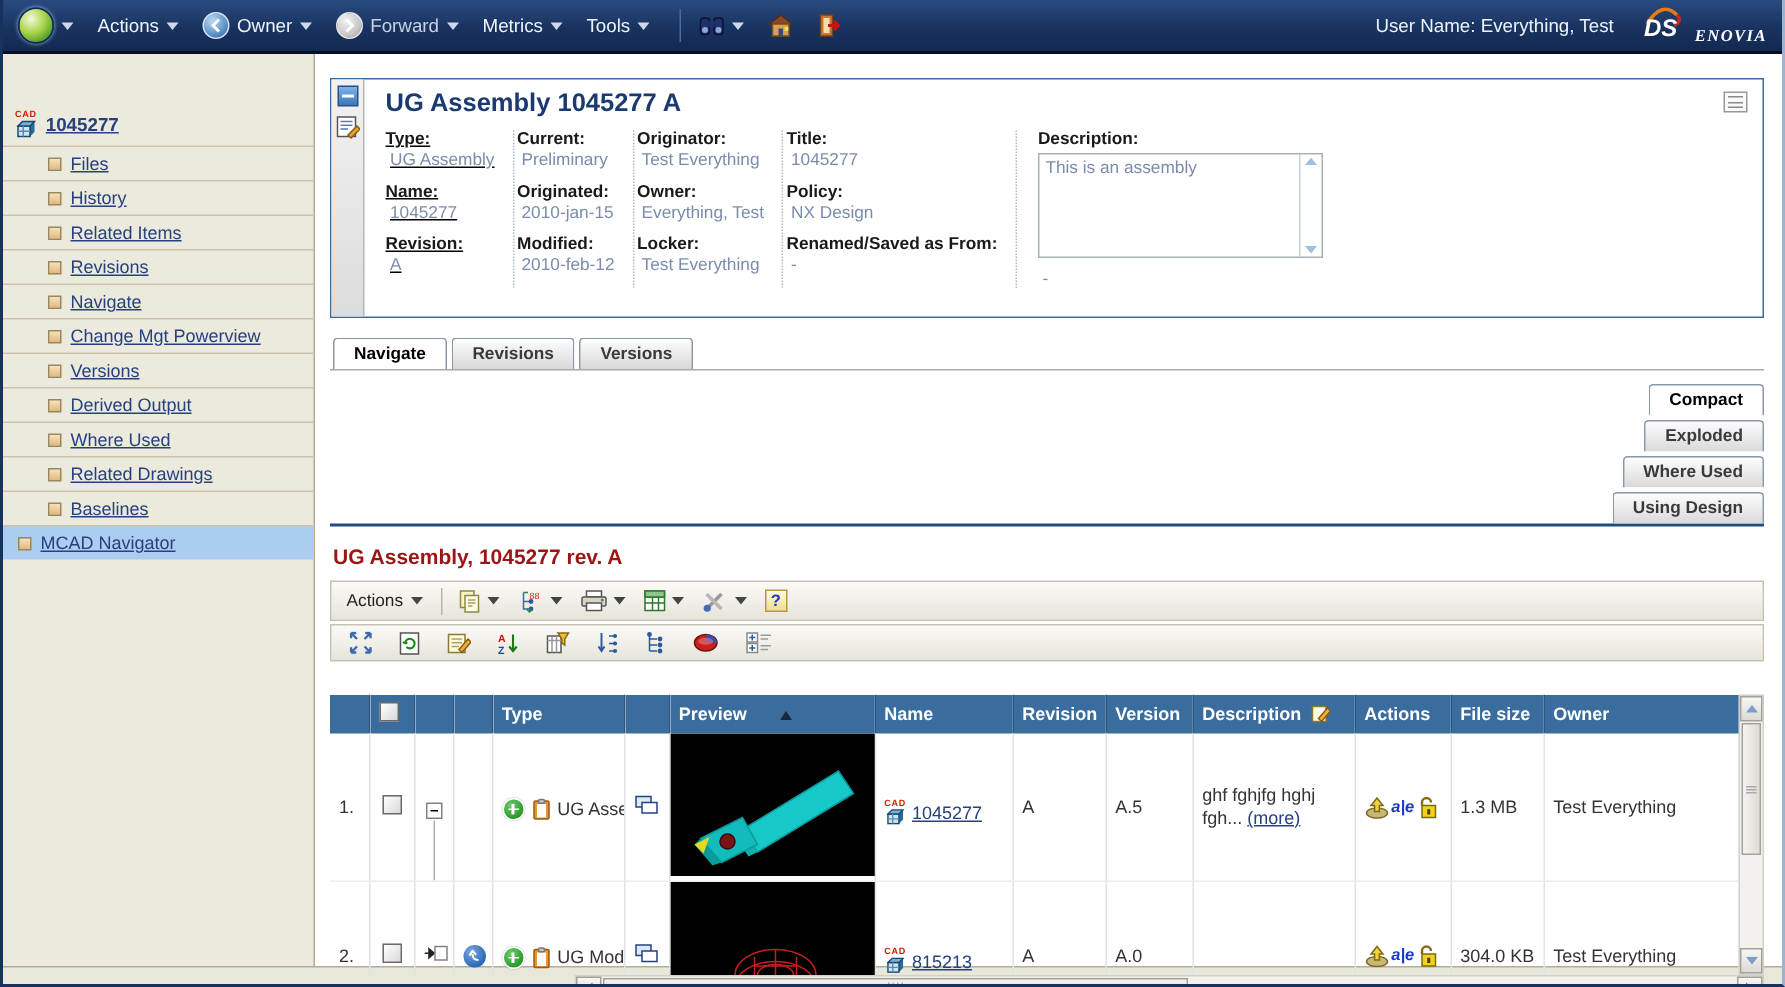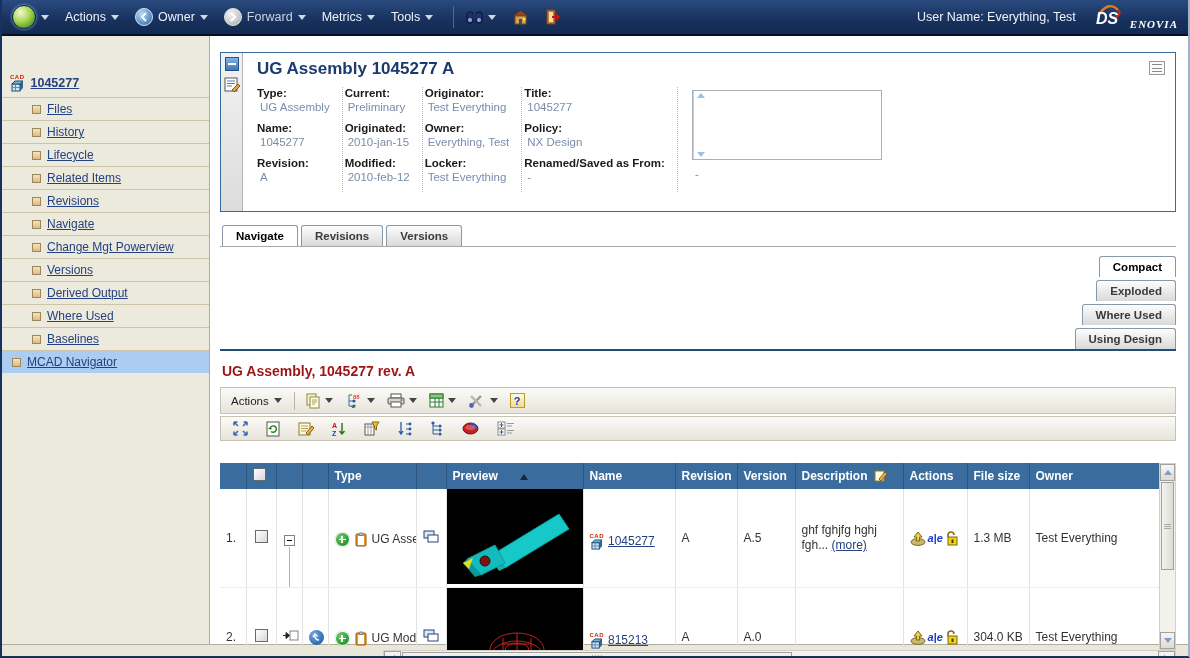--- a/index.html
+++ b/index.html
@@ -44,21 +44,21 @@
   .panel { border:1px solid #3a6a9c; height:160px; display:flex; position:relative; }
   .panel-strip { flex:0 0 22px; background:linear-gradient(#f2f2f2,#dcdcdc); border-right:1px solid #b5b5b5;
                  display:flex; flex-direction:column; align-items:center; padding-top:4px; gap:6px; }
   .min-btn { width:14px;height:14px; background:linear-gradient(#7fb2e8,#3d77b8); border:1px solid #24518a;
              color:#fff; display:flex;align-items:center;justify-content:center; cursor:pointer; }
   .min-btn i { display:block; width:8px; height:2px; background:#fff; }
   .panel-body { flex:1; padding:6px 10px 0 14px; overflow:hidden; }
   .panel-title { color:#1b3a70; font-size:17px; font-weight:bold; margin-bottom:8px; }
   .fields { display:flex; font-size:11.5px; }
   .fcol { padding:0 12px 0 2px; border-right:1px dotted #aebccd; }
-  .fcol:first-child { padding-left:0; }
+  .fcol:first-child { padding-left:0;text-decoration:underline; }
   .fblock { margin-bottom:9px; }
   .flabel { font-weight:bold; color:#1a1a1a; margin-bottom:2px; white-space:nowrap; }
   .fvalue { color:#7a8cab; padding-left:3px; white-space:nowrap; }
   .dcol { padding-left:14px; flex:1; }
   .fake-ta { width:190px; height:70px; border:1px solid #a8b0ba; background:#fff; display:flex; margin:3px 0 8px 0; }
   .fake-ta .txt { flex:1; color:#7a8cab; font-size:11.5px; padding:3px 4px; }
   .ta-scroll { flex:0 0 15px; border-left:1px solid #c8d0da; display:flex; flex-direction:column; justify-content:space-between; padding:2px 0; align-items:center; }
   .chev { width:0;height:0;border-left:4px solid transparent;border-right:4px solid transparent; }
   .chev.up { border-bottom:5px solid #9ec0e2; } .chev.dn { border-top:5px solid #9ec0e2; }
   .list-icon { position:absolute; top:8px; right:10px; width:16px; height:14px; border:1px solid #9a9a9a; background:#fafafa;
@@ -250,24 +250,20 @@
         <li>
             <span class="bullet"></span>
             <a>Files</a>
           </li>
         <li>
             <span class="bullet"></span>
             <a>History</a>
           </li>
         <li>
             <span class="bullet"></span>
-            <a>Lifecycle</a>
-          </li>
-        <li>
-            <span class="bullet"></span>
             <a>Related Items</a>
           </li>
         <li>
             <span class="bullet"></span>
             <a>Revisions</a>
           </li>
         <li>
             <span class="bullet"></span>
             <a>Navigate</a>
           </li>
@@ -279,20 +275,24 @@
             <span class="bullet"></span>
             <a>Versions</a>
           </li>
         <li>
             <span class="bullet"></span>
             <a>Derived Output</a>
           </li>
         <li>
             <span class="bullet"></span>
             <a>Where Used</a>
+          </li>
+        <li>
+            <span class="bullet"></span>
+            <a>Related Drawings</a>
           </li>
         <li>
             <span class="bullet"></span>
             <a>Baselines</a>
           </li>
         <li class="sel">
             <span class="bullet"></span>
             <a>MCAD Navigator</a>
           </li>
       </ul>
@@ -364,21 +364,23 @@
               <div class="fblock">
                   <div class="flabel">Policy:</div>
                   <div class="fvalue">NX Design</div>
                 </div>
               <div class="fblock">
                   <div class="flabel">Renamed/Saved as From:</div>
                   <div class="fvalue">-</div>
                 </div>
             </div>
             <div class="dcol">
+              <div class="flabel">Description:</div>
               <div class="fake-ta">
+                <div class="txt">This is an assembly</div>
                 <div class="ta-scroll">
                   <span class="chev up"></span>
                   <span class="chev dn"></span>
                 </div>
               </div>
               <div class="fvalue">-</div>
             </div>
           </div>
         </div>
         <span class="list-icon">

